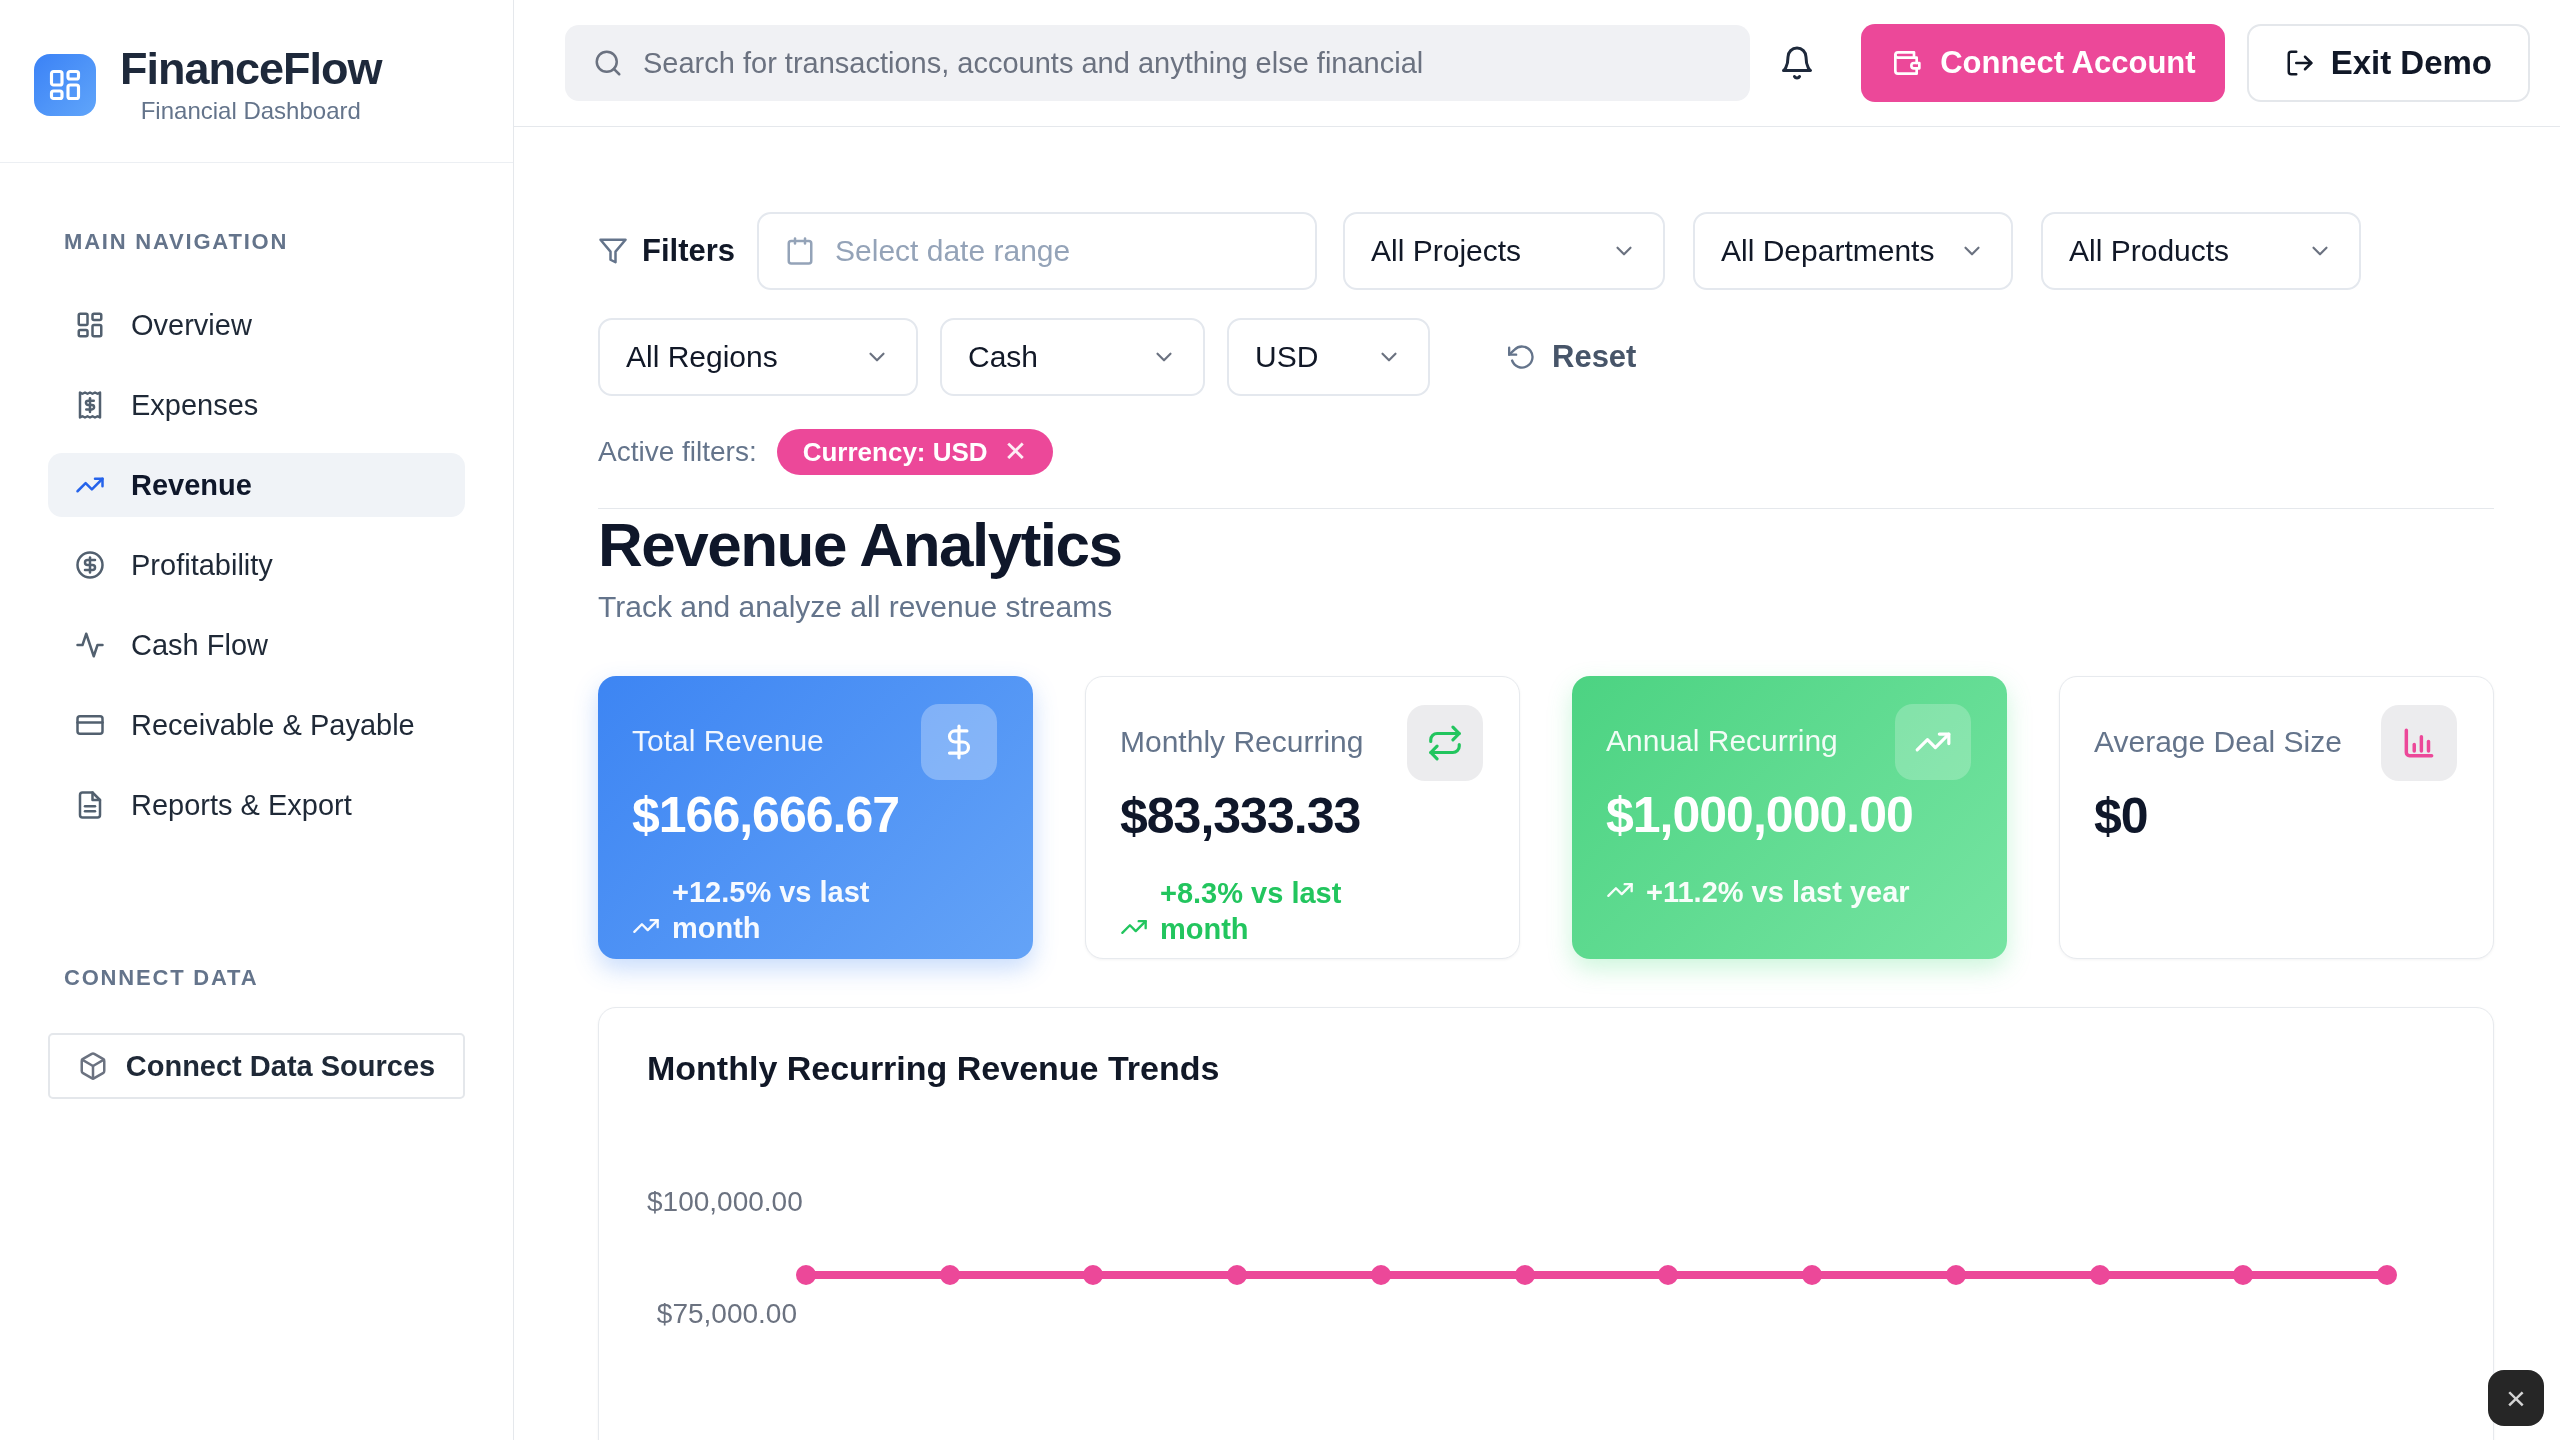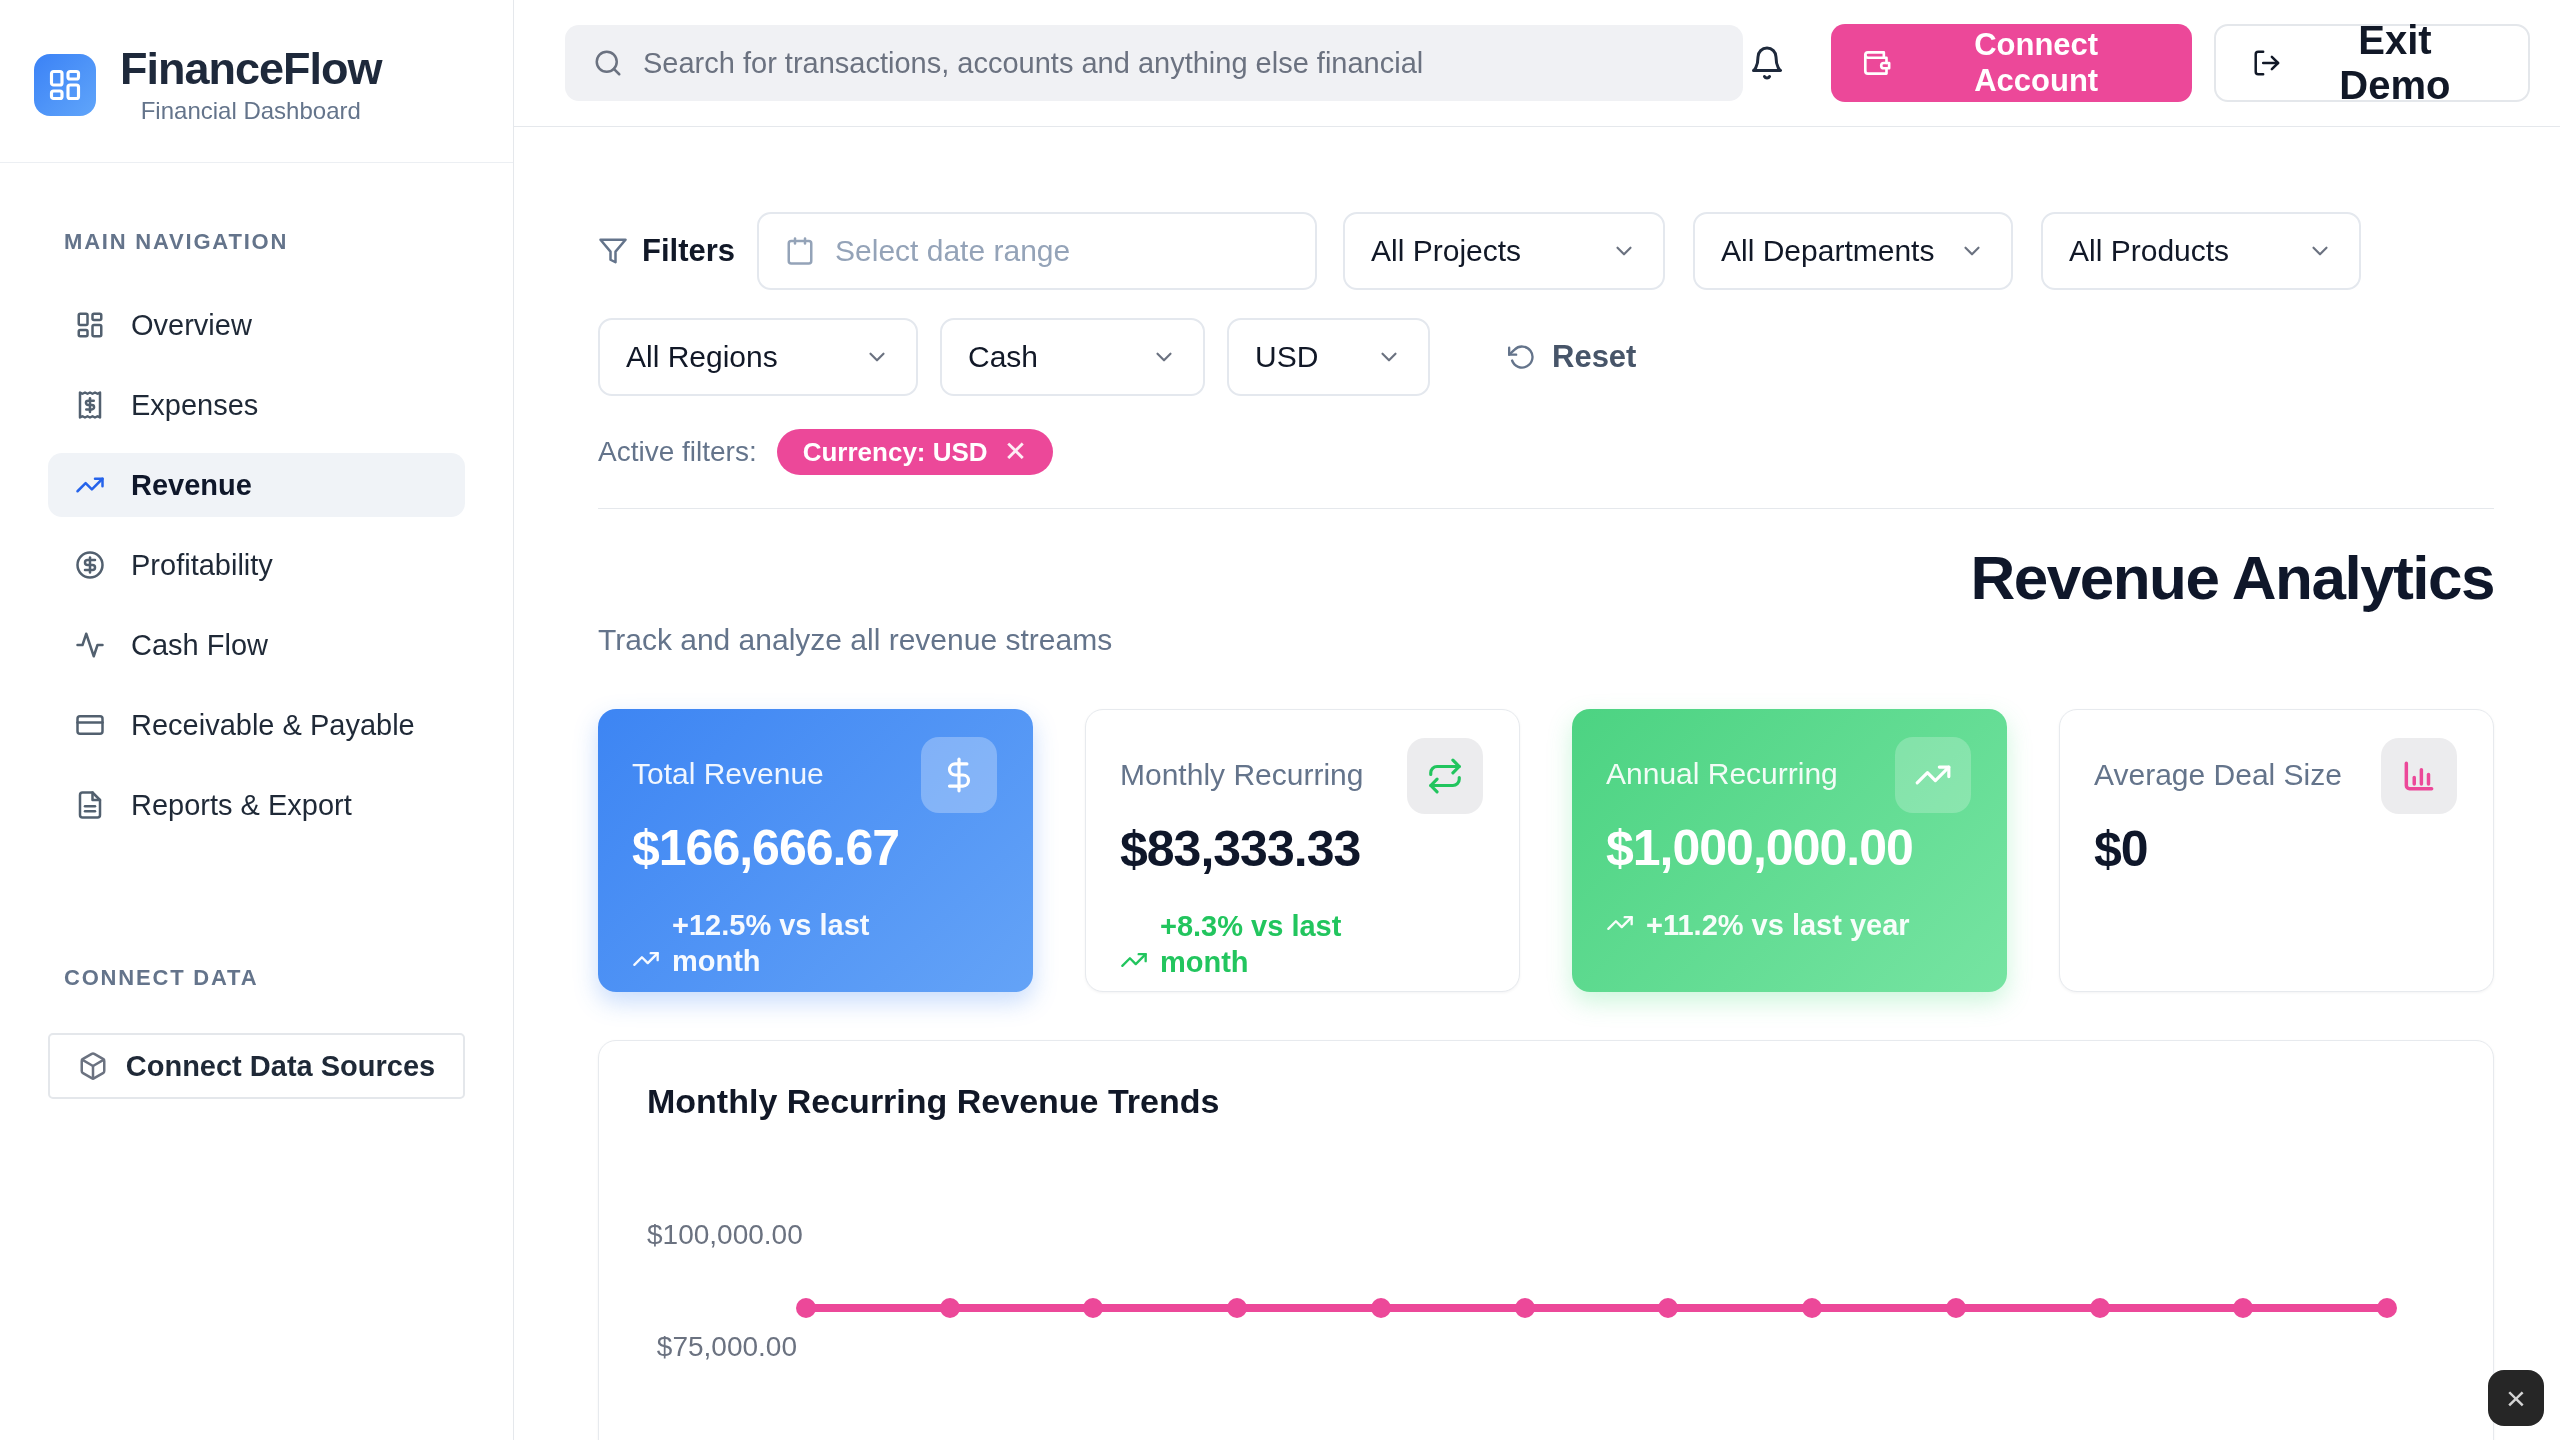--- a/index.html
+++ b/index.html
@@ -42,21 +42,21 @@
   .search svg { width:30px; height:30px; color:#6b7280; flex:0 0 30px; }
   .search input { border:none; outline:none; background:transparent; font-family:inherit; font-size:29px;
     color:#111827; width:100%; }
   .search input::placeholder { color:#6b7280; }
   .bell-btn { margin-left:auto; background:none; border:none; cursor:pointer; display:flex; padding:6px; }
   .bell-btn svg { width:36px; height:36px; color:#1e293b; }
   .btn-primary { margin-left:40px; height:78px; padding:0 29px; border:none; border-radius:14px; background:#ec4899;
     color:#fff; font-family:inherit; font-size:31px; font-weight:600; display:flex; align-items:center; gap:18px; cursor:pointer; }
   .btn-primary svg { width:32px; height:32px; }
   .btn-outline { margin-left:22px; height:78px; padding:0 36px; border:2px solid #e4e7eb; border-radius:14px; background:#fff;
-    color:#111827; font-family:inherit; font-size:40px; font-weight:600; display:flex; align-items:center; gap:16px; cursor:pointer; }
+    color:#111827; font-family:inherit; font-size:33px; font-weight:600; display:flex; align-items:center; gap:16px; cursor:pointer; }
   .btn-outline svg { width:30px; height:30px; color:#111827; }
 
   .content { flex:1; padding:0 30px 0 51px; overflow:hidden; }
   .inner { padding:0 36px 0 33px; }
 
   
   .filters-row { display:flex; align-items:center; margin-top:85px; }
   .filters-row.second { margin-top:28px; }
   .filters-title { display:flex; align-items:center; gap:14px; margin-right:22px; }
   .filters-title svg { width:30px; height:30px; color:#64748b; }
@@ -77,21 +77,21 @@
 
   .active-row { display:flex; align-items:center; margin-top:33px; gap:20px; }
   .active-row .al { font-size:28px; color:#64748b; }
   .chip { display:flex; align-items:center; gap:16px; background:#ec4899; color:#fff; border-radius:24px;
     height:46px; padding:0 26px; font-size:26px; font-weight:700; }
   .chip .chip-x { font-size:28px; font-weight:400; color:rgba(255,255,255,.9); cursor:pointer; line-height:1; }
 
   .divider { border:none; border-top:1px solid #e5e8ec; margin-top:33px; }
 
   
-  .page-title { margin-top:33px; font-size:62px; font-weight:800; color:#0f172a; letter-spacing:-1.5px;text-align:right; }
+  .page-title { font-size:62px; font-weight:800; color:#0f172a; letter-spacing:-1.5px; }
   .page-sub { margin-top:10px; font-size:30px; color:#64748b; }
 
   
   .cards { display:grid; grid-template-columns:repeat(4,1fr); gap:52px; margin-top:52px; }
   .card { height:283px; border-radius:18px; padding:28px 36px 0 34px; position:relative;
     background:#fff; border:1px solid #e7eaee; box-shadow:0 1px 3px rgba(15,23,42,.05); }
   .card.blue { background:linear-gradient(135deg,#3d85f3,#64a3f7); border:none; box-shadow:0 10px 24px rgba(59,130,246,.28); }
   .card.green { background:linear-gradient(135deg,#4cd382,#76e4a2); border:none; box-shadow:0 10px 24px rgba(74,222,128,.28); }
   .card-top { display:flex; justify-content:space-between; align-items:flex-start; }
   .card-label { font-size:30px; font-weight:500; color:#64748b; margin-top:20px; }

